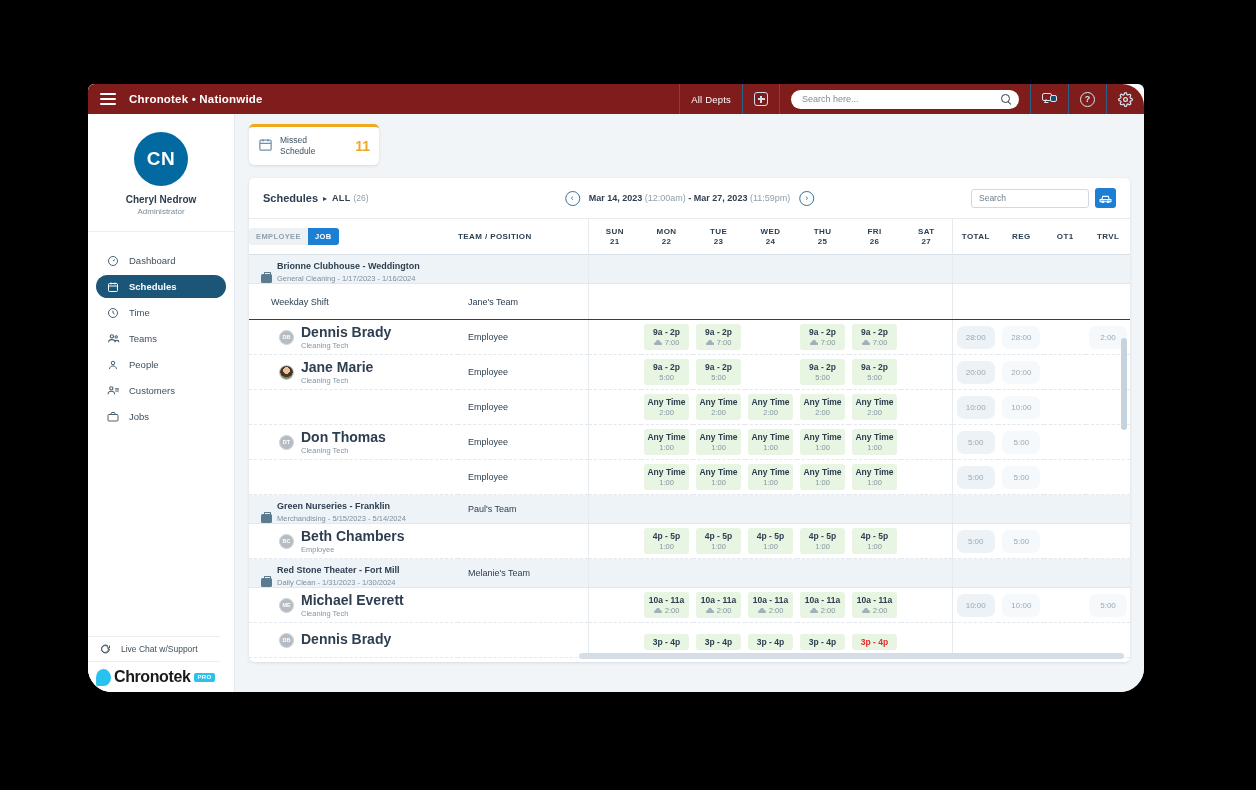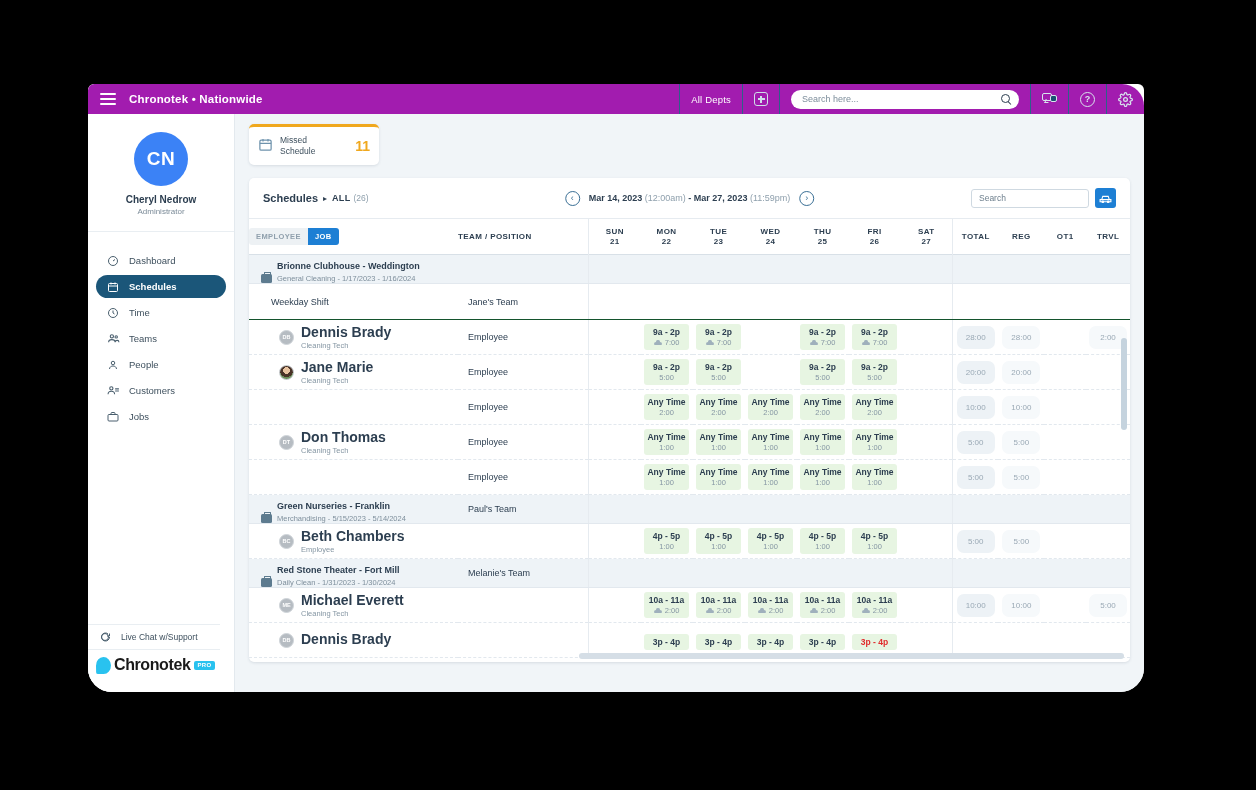--- a/index.html
+++ b/index.html
@@ -16,21 +16,21 @@
     position: absolute; left: 88px; top: 84px;
     width: 1056px; height: 608px;
     background: #ffffff;
     border-radius: 6px 6px 24px 24px;
     overflow: hidden;
   }
 
   
   .appbar {
     position: absolute; left: 0; top: 0; width: 1056px; height: 30px;
-    background: #a21caf; display: flex; align-items: center;
+    background: #7f1d1d; display: flex; align-items: center;
     border-top-left-radius: 6px; border-top-right-radius: 22px;
   }
   .hamburger { width: 16px; height: 12px; margin-left: 12px; display: flex;
     flex-direction: column; justify-content: space-between; cursor: pointer; }
   .hamburger i { display: block; height: 2px; background: #fff; border-radius: 1px; }
   .app-title { color: #ffffff; font-size: 11.5px; font-weight: bold; margin-left: 13px; letter-spacing: .2px; }
   .appbar-right { margin-left: auto; display: flex; align-items: center; height: 30px; }
   .ab-cell { height: 30px; display: flex; align-items: center; justify-content: center;
     border-left: 1px solid #2d6189; padding: 0 11px; color: #e8eef3; font-size: 9.5px; }
   .depts { font-size: 9.5px; color: #ffffff; letter-spacing: .2px; }
@@ -62,35 +62,35 @@
     display:flex; align-items:center; justify-content:center; font-weight:bold; }
   .gearsvg { display:block; }
 
   
   .pagebody { position: absolute; left: 0; top: 30px; width: 1056px; height: 578px; background: #f1f5f8; }
 
   
   .sidebar { position: absolute; left: 0; top: 0; width: 147px; height: 578px; background: #ffffff;
     border-right: 1px solid #e3e9ee; }
   .profile { padding-top: 18px; text-align: center; border-bottom: 1px solid #e9eef2; padding-bottom: 15px; }
-  .avatar-big { width: 54px; height: 54px; border-radius: 50%; background: #3b82f6; margin: 0 auto;
+  .avatar-big { width: 54px; height: 54px; border-radius: 50%; background: #0369a1; margin: 0 auto;
     color: #ffffff; font-size: 19px; font-weight: bold; display:flex; align-items:center; justify-content:center;
     letter-spacing: .5px; }
   .prof-name { margin-top: 8px; font-size: 10px; color: #2c3e50; font-weight: bold; }
   .prof-role { margin-top: 2px; font-size: 8px; color: #7b8b98; }
 
   .nav { padding-top: 14px; }
   .nav-item { display:flex; align-items:center; height: 23px; margin: 3px 8px; padding-left: 10px;
     border-radius: 12px; cursor: pointer; }
   .nav-item.active { background: #1b5679; }
   .nav-ico { width: 14px; height: 14px; margin-right: 9px; display:flex; align-items:center; justify-content:center; }
   .nav-label { font-size: 9.5px; color: #3d4f5d; }
   .nav-item.active .nav-label { color: #ffffff; font-weight: bold; }
 
-  .sb-bottom { position: absolute; left: 0; bottom: 12px; width: 132px; }
+  .sb-bottom { position: absolute; left: 0; bottom: 0; width: 132px; }
   .livechat { display:flex; align-items:center; height: 26px; padding-left: 10px;
     border-top: 1px solid #e9eef2; border-bottom: 1px solid #e9eef2; cursor:pointer; }
   .livechat .nav-label { font-size: 8.5px; }
   .brand { height: 30px; display:flex; align-items:center; padding-left: 8px; gap: 3px; }
   .brand-mark { width: 15px; height: 17px; background:#29c2ef; border-radius: 50% 50% 50% 2px;
     transform: rotate(-1deg); }
   .brand-text { font-size: 16px; font-weight: bold; color:#1a1a1a; letter-spacing:-.4px; }
   .brand-pro { background:#29c2ef; color:#fff; font-size:6px; font-weight:bold; padding:1.5px 3px;
     border-radius:2px; margin-left:1px; letter-spacing:.4px; }
 

